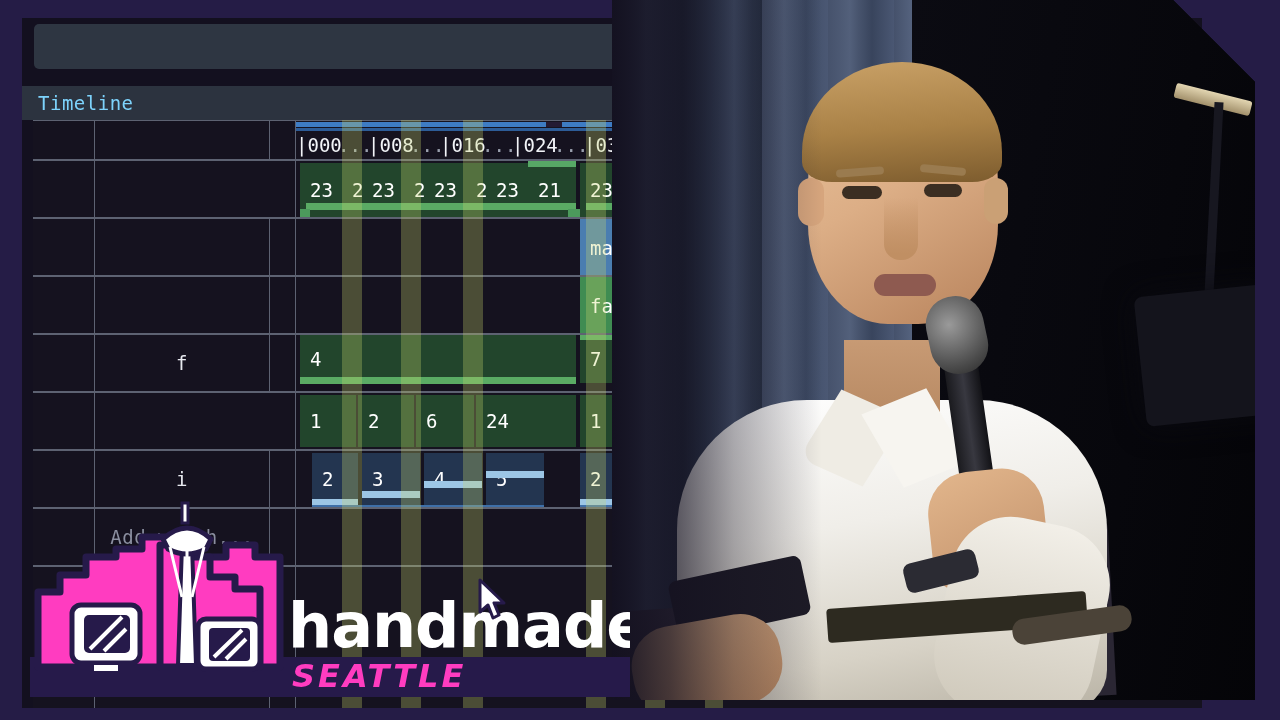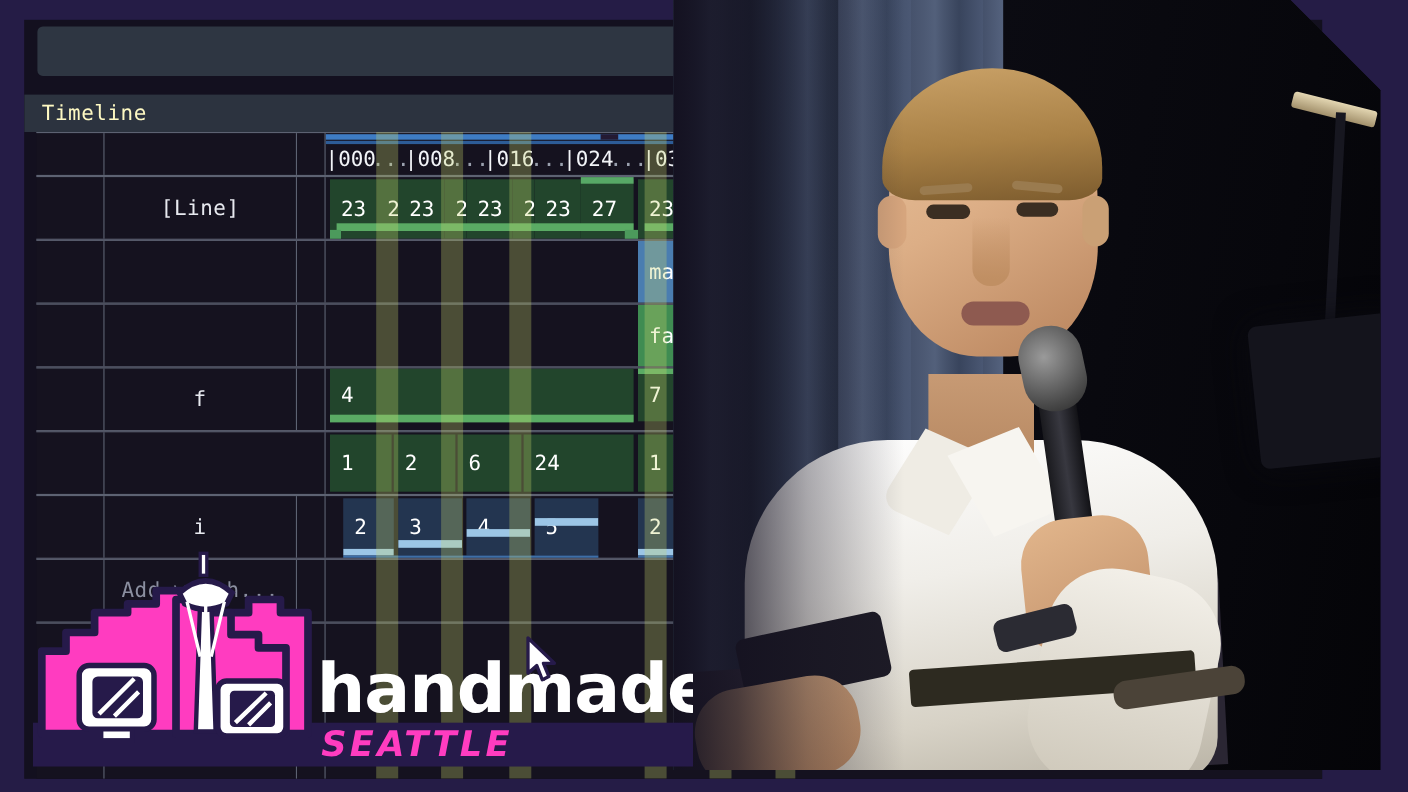--- a/index.html
+++ b/index.html
@@ -32,21 +32,21 @@
 
   
   .panel-header {
     position: absolute;
     left: 0px; top: 68px;
     width: 1180px; height: 34px;
     background: #2c333f;
     display: flex; align-items: center;
   }
   .panel-header .title {
-    color: #fef9c3;
+    color: #7dd3fc;
     font-size: 19px;
     letter-spacing: 0.5px;
     padding-left: 16px;
     font-family: "DejaVu Sans Mono", monospace;
   }
 
   
   .grid {
     position: absolute;
     left: 11px; top: 102px;
@@ -353,23 +353,20 @@
             <div class="ruler-scrollbar"></div>
             <div class="ruler-scrollbar2"></div>
             <div class="ruler-notch"></div>
             <div class="ruler-labels" id="ruler-labels"><span style="position: absolute; left: 0px;">|000</span><span class="dots" style="position: absolute; left: 42px;">...</span><span style="position: absolute; left: 72px;">|008</span><span class="dots" style="position: absolute; left: 114px;">...</span><span style="position: absolute; left: 144px;">|016</span><span class="dots" style="position: absolute; left: 186px;">...</span><span style="position: absolute; left: 216px;">|024</span><span class="dots" style="position: absolute; left: 258px;">...</span><span style="position: absolute; left: 288px;">|032</span><span class="dots" style="position: absolute; left: 330px;">...</span><span style="position: absolute; left: 360px;">|040</span><span class="dots" style="position: absolute; left: 402px;">...</span><span style="position: absolute; left: 432px;">|0</span></div>
           </div>
         </div>
       </div>
 
       <div class="grid-row" style="top:40px;height:58px;">
         <div class="col-gutter"></div>
-        <div class="col-label">
-          <span>[Line]</span>
-        </div>
         <div class="col-narrow"></div>
         <div class="track" id="line-track">
             <div class="blk green-dark" style="left: 4px; width: 42px; top: 2px; height: 54px;">
               <span class="txt">23</span>
             </div>
             <div class="blk green-dark" style="left: 46px; width: 20px; top: 2px; height: 54px;">
               <span class="txt">24</span>
             </div>
             <div class="blk green-dark" style="left: 66px; width: 42px; top: 2px; height: 54px;">
               <span class="txt">23</span>
@@ -380,21 +377,21 @@
             <div class="blk green-dark" style="left: 128px; width: 42px; top: 2px; height: 54px;">
               <span class="txt">23</span>
             </div>
             <div class="blk green-dark" style="left: 170px; width: 20px; top: 2px; height: 54px;">
               <span class="txt">24</span>
             </div>
             <div class="blk green-dark" style="left: 190px; width: 42px; top: 2px; height: 54px;">
               <span class="txt">23</span>
             </div>
             <div class="blk green-dark" style="left: 232px; width: 48px; top: 2px; height: 54px;">
-              <span class="txt">27</span>
+              <span class="txt">21</span>
             </div>
             <div class="blk green-dark" style="left: 284px; width: 42px; top: 2px; height: 54px;">
               <span class="txt">23</span>
             </div>
             <div class="blk green-dark" style="left: 326px; width: 20px; top: 2px; height: 54px;">
               <span class="txt">24</span>
             </div>
             <div class="blk green-dark" style="left: 346px; width: 42px; top: 2px; height: 54px;">
               <span class="txt">23</span>
             </div>

